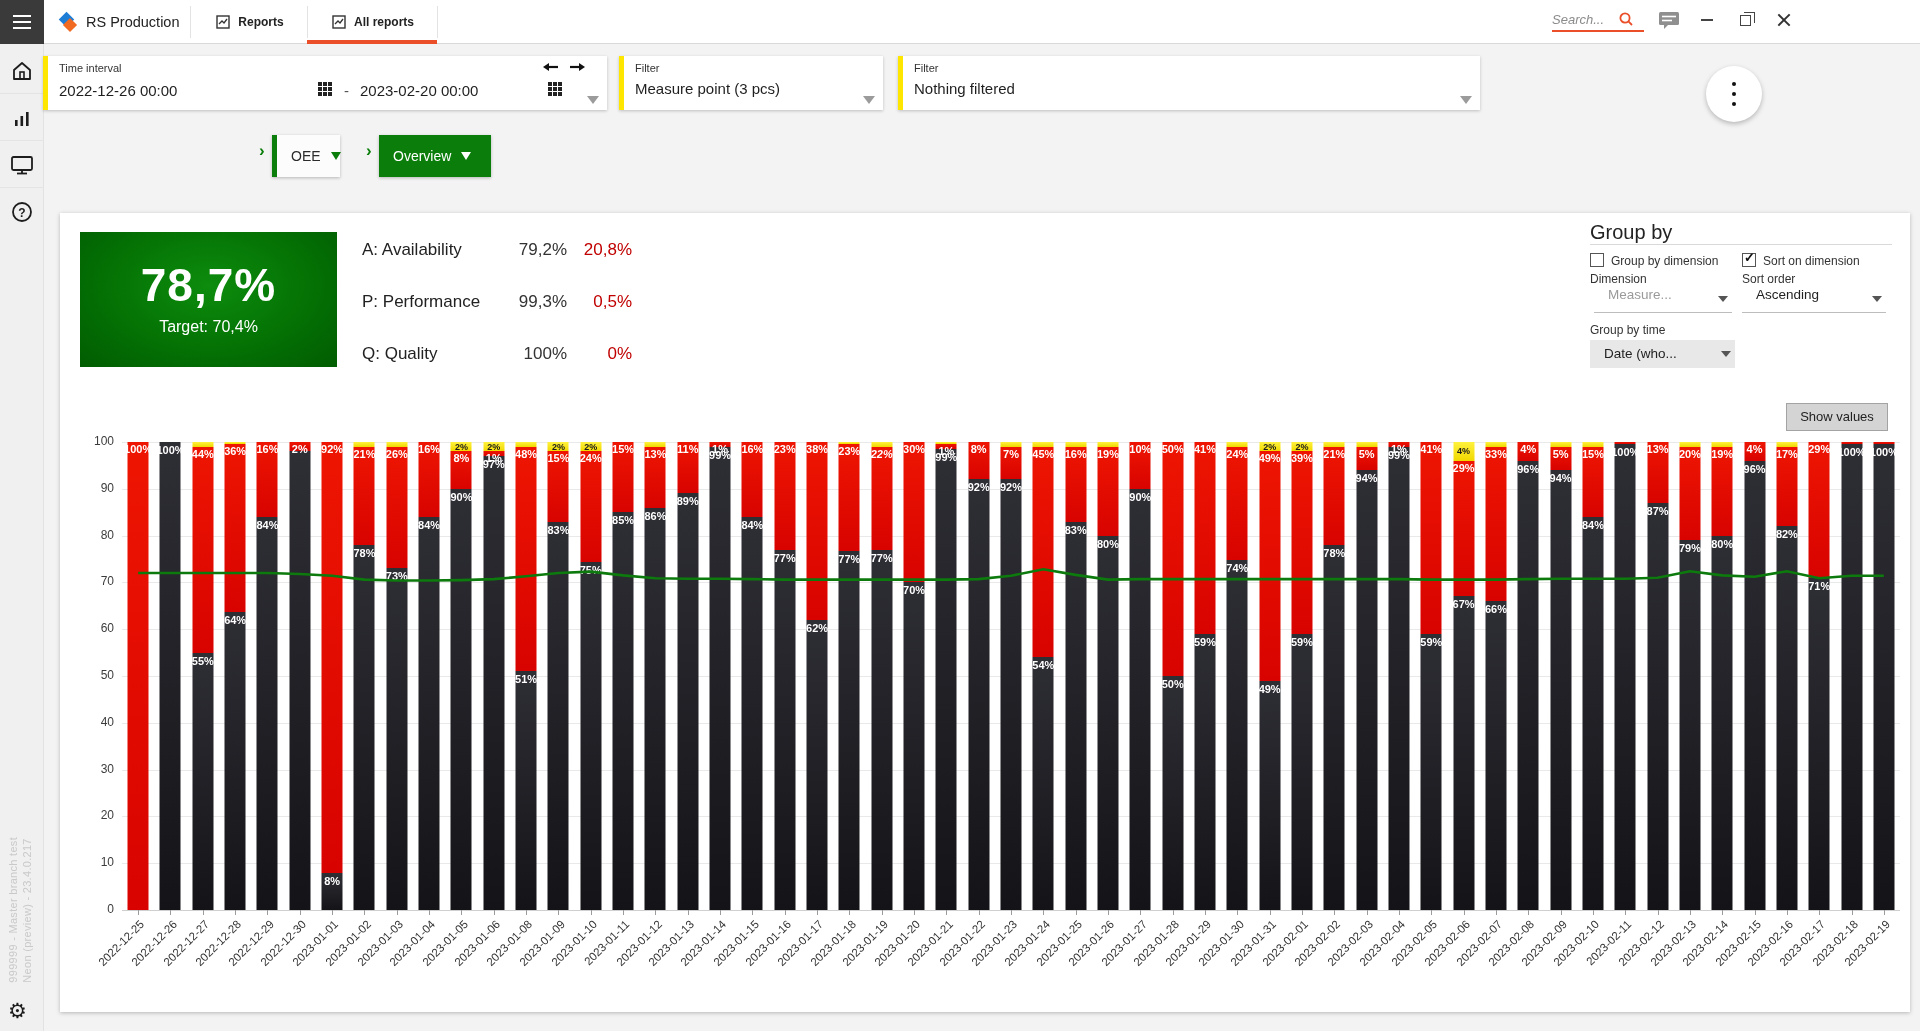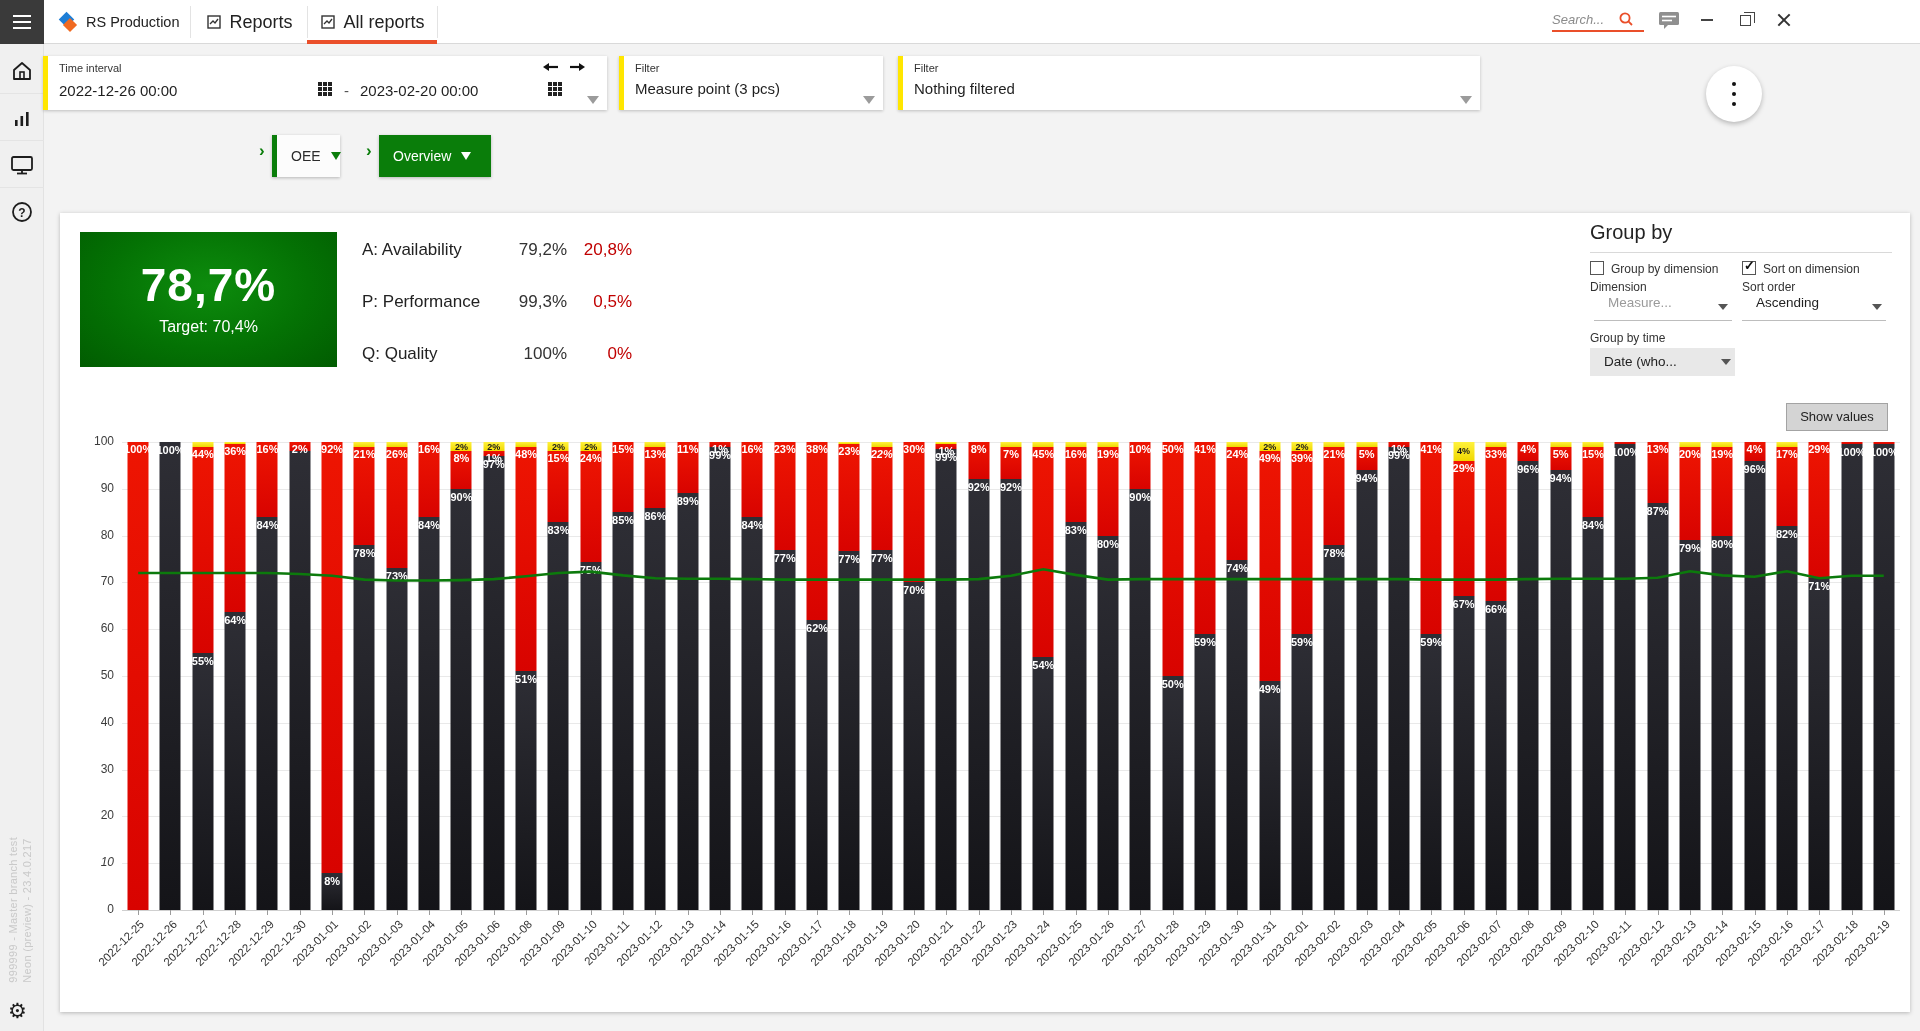--- a/index.html
+++ b/index.html
@@ -11,21 +11,21 @@
   .hamburger { position:absolute; left:0; top:0; width:44px; height:44px; background:#3a3a3a; cursor:pointer; }
   .hamburger i { position:absolute; left:13px; width:18px; height:2px; background:#fff; }
   .hamburger i:nth-child(1){top:15px}.hamburger i:nth-child(2){top:21px}.hamburger i:nth-child(3){top:27px}
   .brand { position:absolute; left:60px; top:0; height:44px; display:flex; align-items:center; gap:9px; padding-right:20px; }
   .logo { position:relative; width:17px; height:17px; }
   .logo .d1 { position:absolute; left:1px; top:0; width:11px; height:11px; background:#1e7ed6; transform:rotate(45deg); }
   .logo .d2 { position:absolute; left:5px; top:6px; width:10px; height:10px; background:#f06a21; transform:rotate(45deg); }
   .brand-title { font-size:14.5px; color:#222; }
   .tab { position:absolute; top:0; height:44px; display:flex; align-items:center; gap:8px; justify-content:center; cursor:pointer; }
   .tab-sep { position:absolute; top:6px; width:1px; height:32px; background:#e3e3e3; }
-  .tab-label { font-size:18px; color:#222; }
+  .tab-label { font-size:12px; color:#222;font-weight:bold; }
   .tab-underline { position:absolute; left:307px; top:40px; width:130px; height:4px; background:#ea4f2a; }
   .chart-ic { width:14px; height:14px; }
 
   .search-wrap { position:absolute; left:1552px; top:8px; width:92px; height:24px; border-bottom:2px solid #ea4f2a; display:flex; align-items:center; }
   .search-input { border:none; outline:none; width:66px; font-size:13px; font-style:italic; color:#777; background:transparent; font-family:"Liberation Sans",sans-serif; }
   .search-input::placeholder { color:#8b8b8b; }
   .mag { width:16px; height:16px; }
   .win-ic { position:absolute; top:0; width:34px; height:40px; display:flex; align-items:center; justify-content:center; cursor:pointer; }
   .comment-ic { left:1652px; }
   .min-ic { left:1690px; } .min-ic i { width:12px; height:2px; background:#444; display:block; }
@@ -69,21 +69,21 @@
   .kpi-box { position:absolute; left:20px; top:19px; width:257px; height:135px; background:radial-gradient(ellipse at 50% 40%, #0d8c0d 0%, #047204 55%, #015c01 100%); color:#fff; text-align:center; }
   .kpi-val { margin-top:26px; font-size:46px; font-weight:bold; letter-spacing:1px; }
   .kpi-target { margin-top:6px; font-size:16px; }
   .apq-row { position:absolute; left:302px; width:330px; height:22px; font-size:17px; color:#222; }
   .apq-row .nm { position:absolute; left:0; }
   .apq-row .v { position:absolute; right:125px; width:90px; text-align:right; color:#333; }
   .apq-row .loss { position:absolute; right:60px; width:70px; text-align:right; color:#c00000; }
 
   
   .groupby { position:absolute; left:1530px; top:8px; width:302px; }
-  .gb-title { font-size:20px; color:#222; padding-bottom:8px; border-bottom:1px solid #d9d9d9; }
+  .gb-title { font-size:20px; color:#222; border-bottom:1px solid #d9d9d9; }
   .gb-row { position:relative; margin-top:8px; height:15px; }
   .cb { position:absolute; width:14px; height:14px; border:1.4px solid #555; background:#fff; cursor:pointer; }
   .cb .ck { position:absolute; left:1px; top:-4px; font-size:13px; font-weight:bold; color:#111; }
   .cb-lab { position:absolute; left:21px; top:1px; font-size:12px; color:#333; }
   .col2 { left:152px; }
   .gb-sub { position:absolute; font-size:12px; color:#333; }
   .gb-select { position:absolute; height:26px; border-bottom:1px solid #bdbdbd; font-size:13.5px; color:#222; cursor:pointer; }
   .gb-select .ph { color:#9a9a9a; }
   .gb-select .sv { padding-left:14px; }
   .gb-select .dd2 { position:absolute; right:4px; top:9px; width:0; height:0; border-left:5px solid transparent; border-right:5px solid transparent; border-top:6px solid #555; }
@@ -335,21 +335,21 @@
         </span>
       </div>
     </div>
 
     <div class="show-values">Show values</div>
 
     <div class="plot" id="plot">
         <div class="gridline zero" style="top: 468px;"></div>
         <div class="ytick" style="left: -42px; top: 460px;">0</div>
         <div class="gridline" style="top: 421.2px;"></div>
-        <div class="ytick" style="left: -42px; top: 413.2px; font-style: italic;">10</div>
+        <div class="ytick" style="left: -42px; top: 413.2px;">10</div>
         <div class="gridline" style="top: 374.4px;"></div>
         <div class="ytick" style="left: -42px; top: 366.4px;">20</div>
         <div class="gridline" style="top: 327.6px;"></div>
         <div class="ytick" style="left: -42px; top: 319.6px;">30</div>
         <div class="gridline" style="top: 280.8px;"></div>
         <div class="ytick" style="left: -42px; top: 272.8px;">40</div>
         <div class="gridline" style="top: 234px;"></div>
         <div class="ytick" style="left: -42px; top: 226px;">50</div>
         <div class="gridline" style="top: 187.2px;"></div>
         <div class="ytick" style="left: -42px; top: 179.2px;">60</div>

